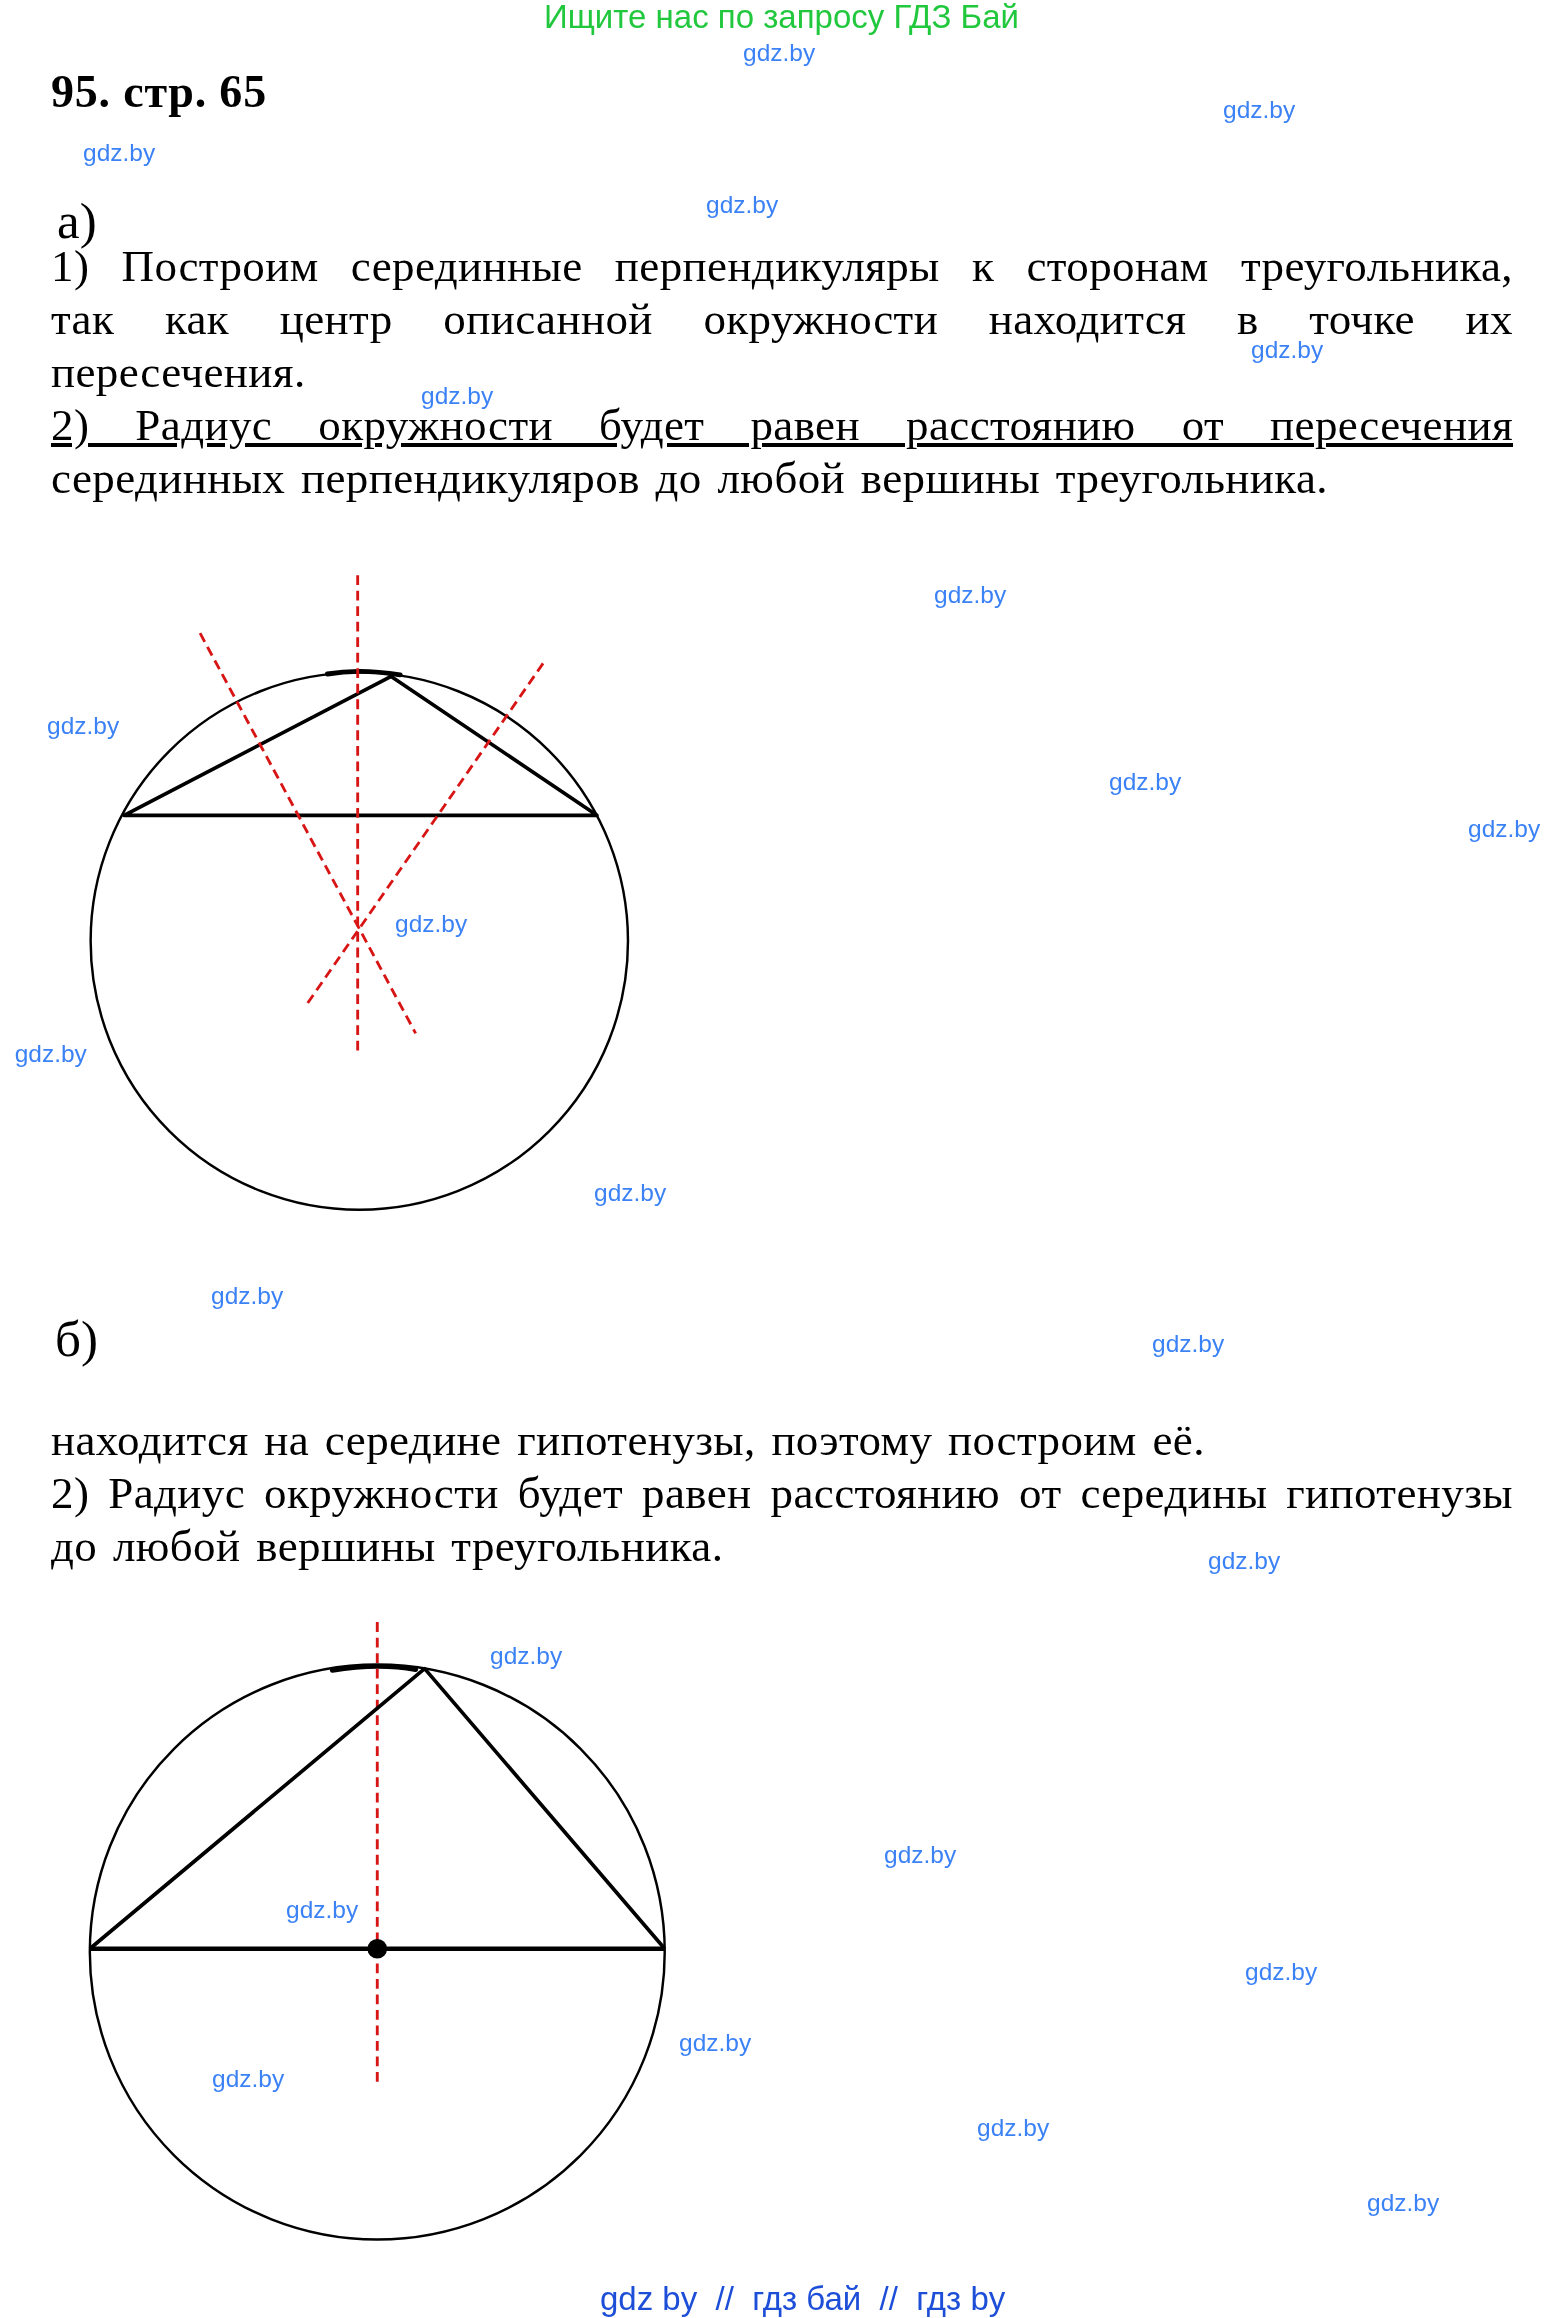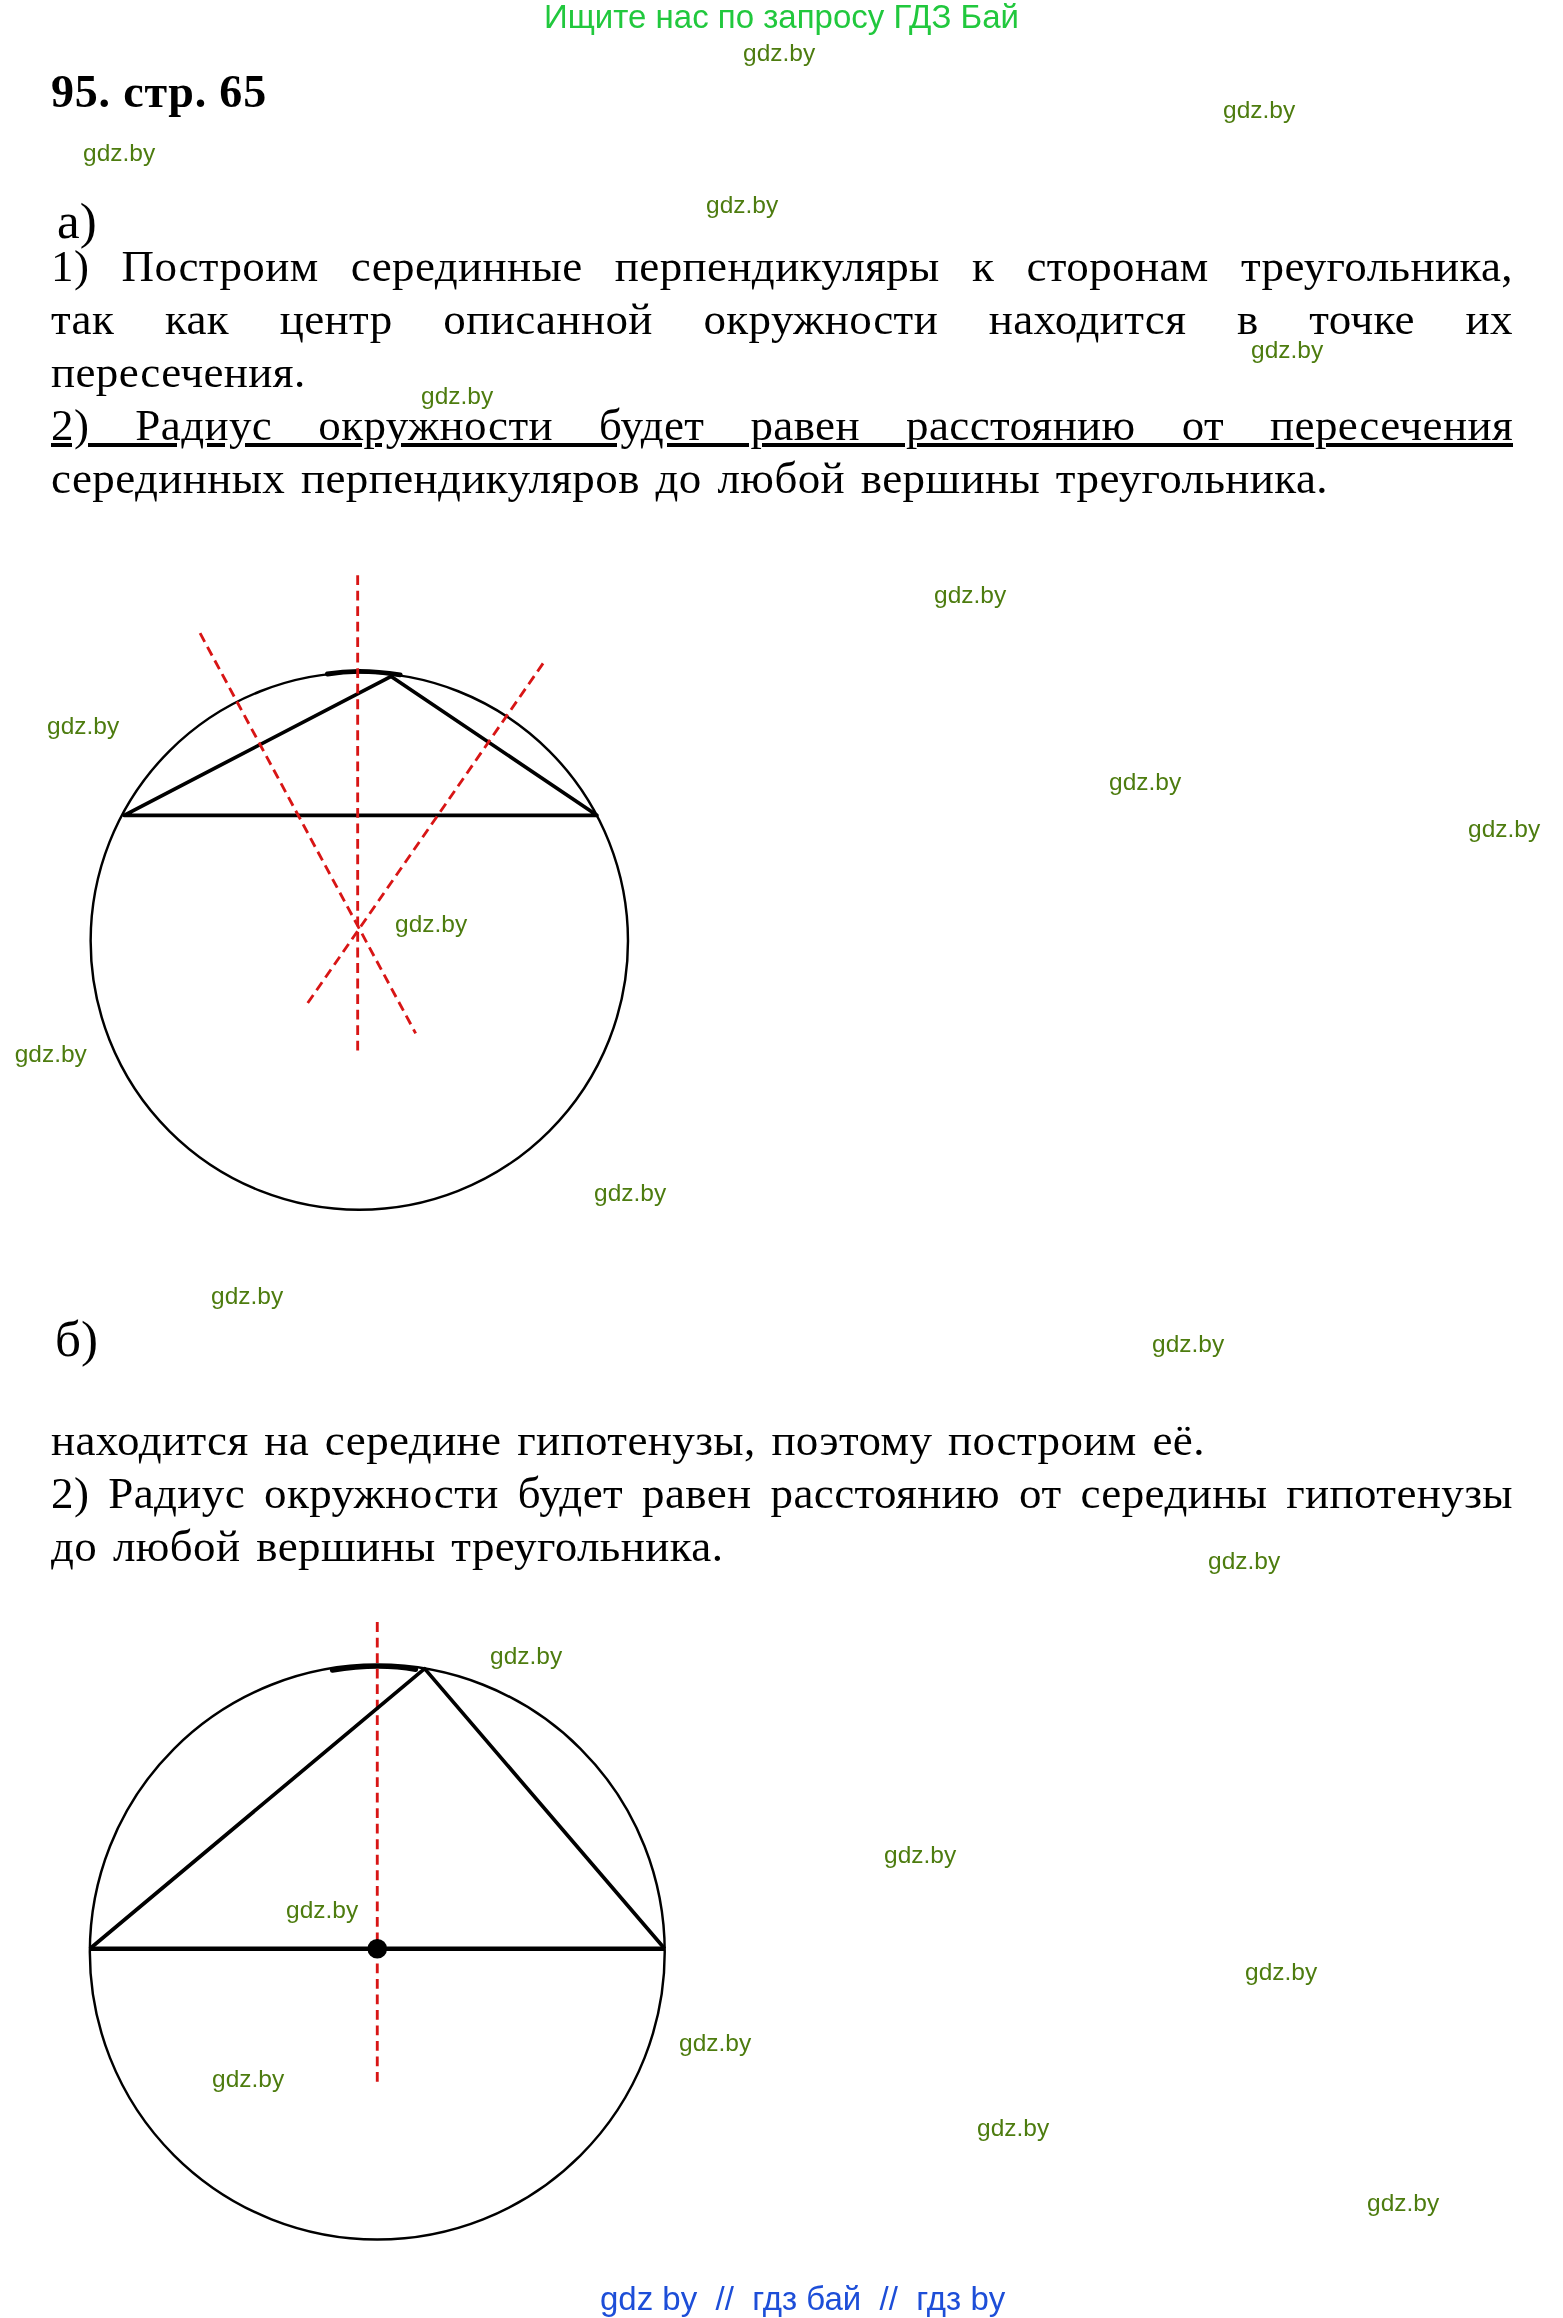--- a/index.html
+++ b/index.html
@@ -30,21 +30,21 @@
     letter-spacing:0.8px;
   }
   .sec-label{
     position:absolute;
     font-size:51px;line-height:54px;
   }
   .wm{
     position:absolute;
     font-family:"Liberation Sans", sans-serif;
     font-size:24.5px;line-height:28px;
-    color:#4d7c0f;
+    color:#3b82f6;
     white-space:pre;
   }
   .promo{
     position:absolute;left:0;top:-1.6px;width:1563px;
     text-align:center;
     font-family:"Liberation Sans", sans-serif;
     font-size:33px;line-height:38px;
     color:#21c83d;
   }
   .footer{

